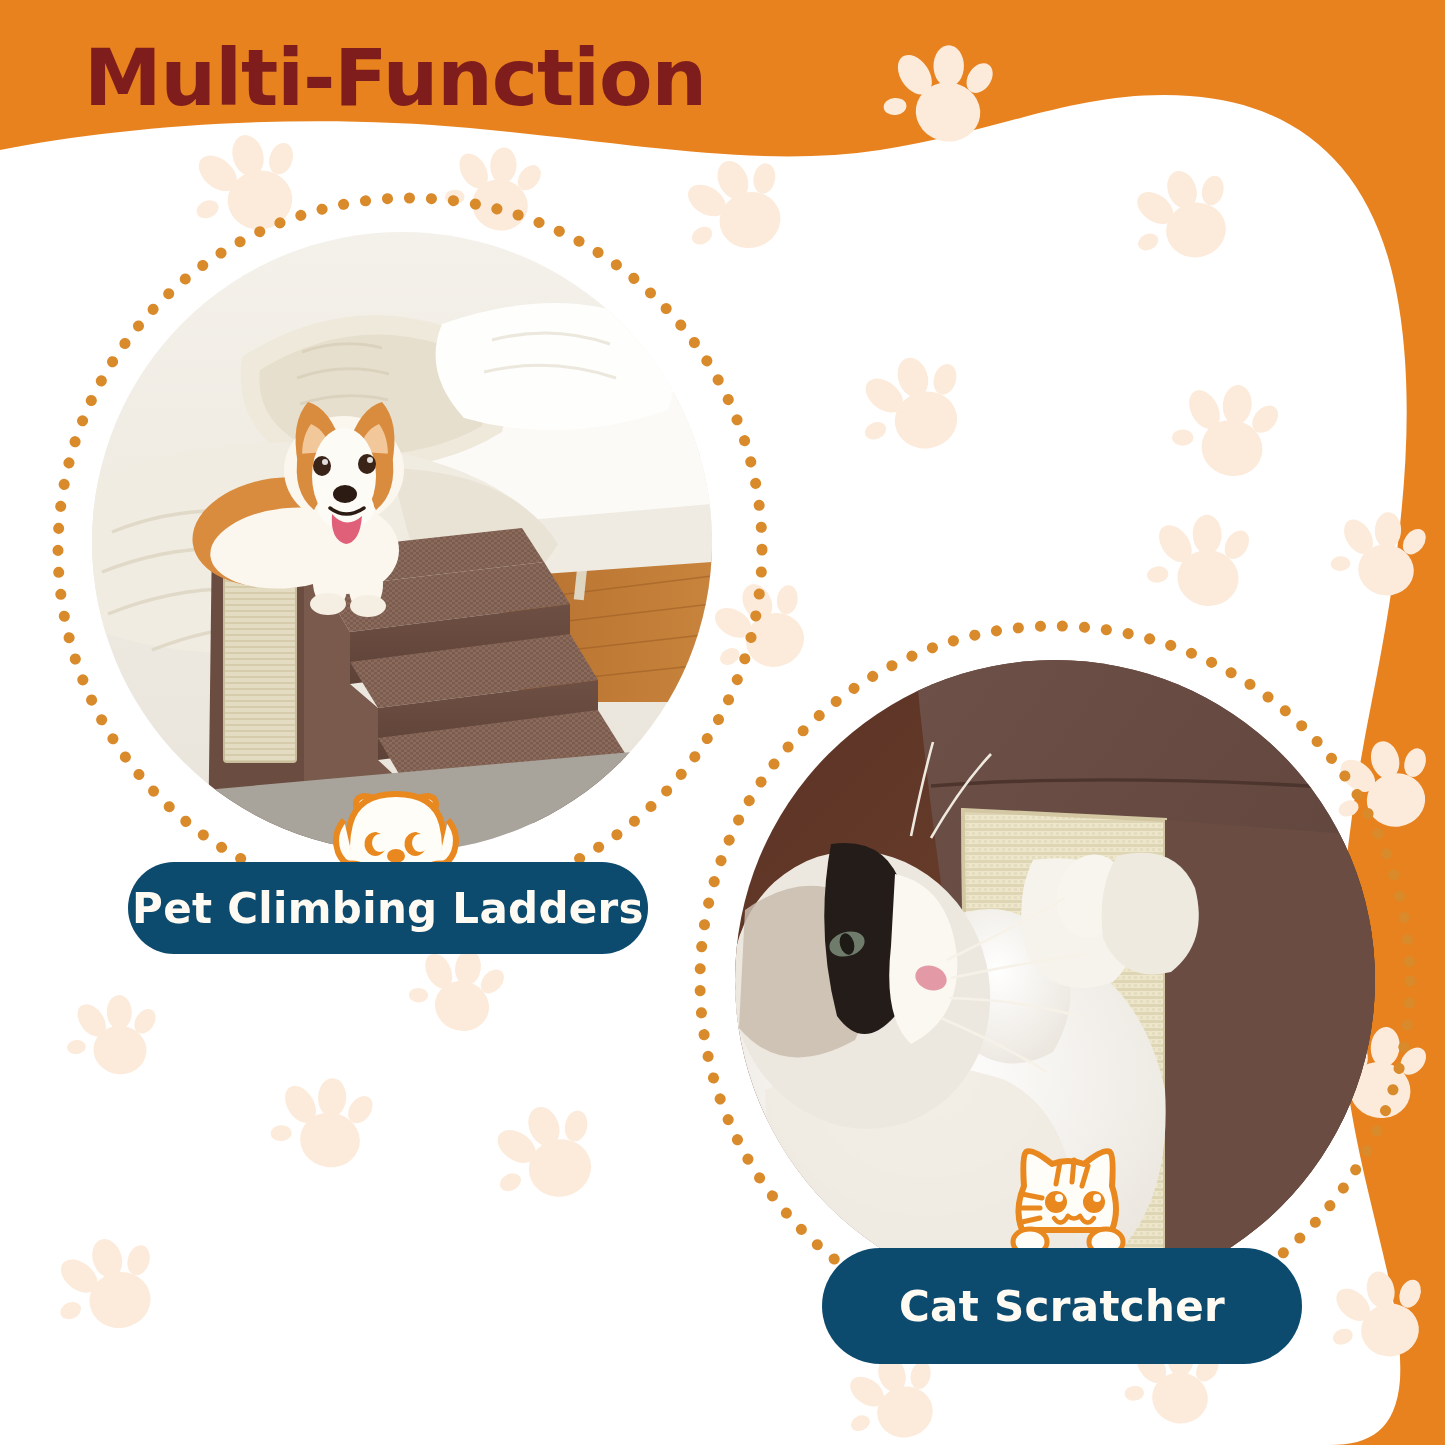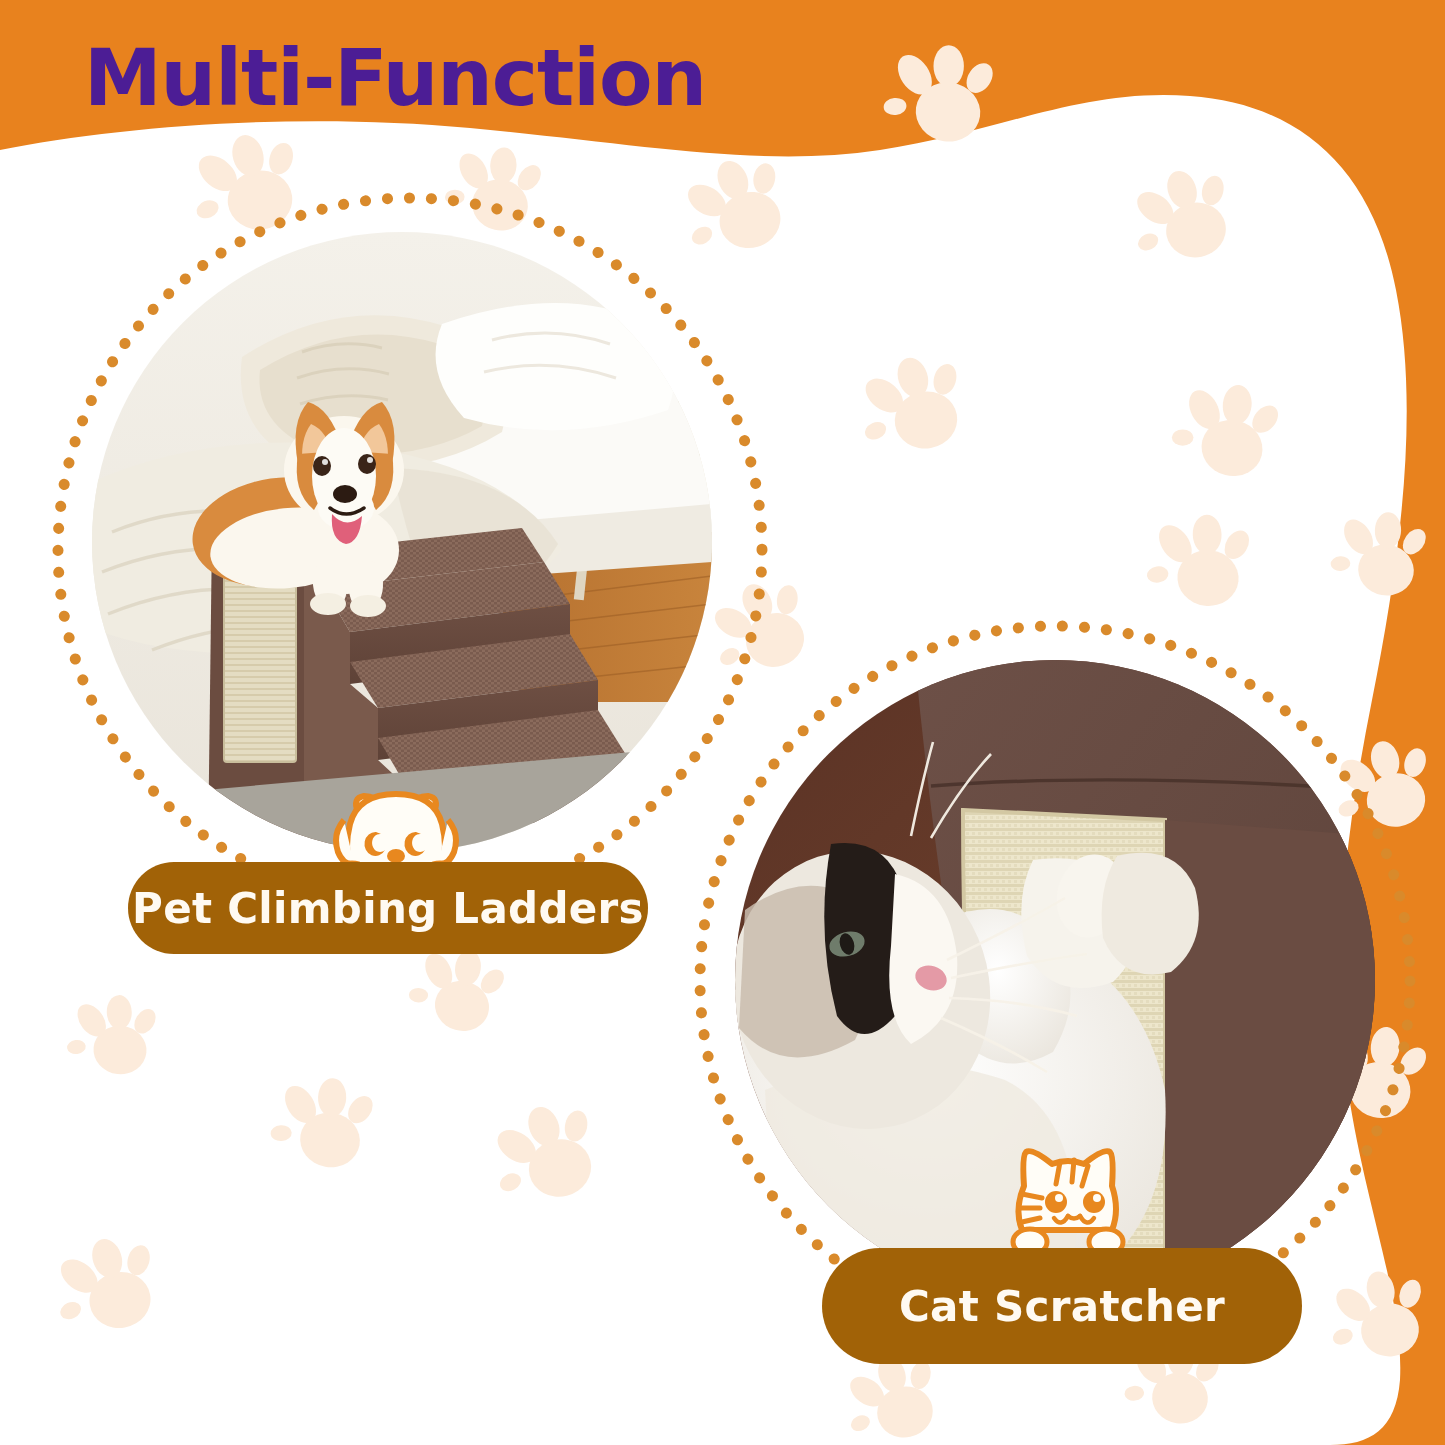--- a/index.html
+++ b/index.html
@@ -10,36 +10,36 @@
          background:#E8821E;}
 
   
   .blob-svg{position:absolute;inset:0;width:1445px;height:1445px;}
 
   
   .paws{position:absolute;inset:0;width:1445px;height:1445px;pointer-events:none;}
 
   
   .title{position:absolute;left:84px;top:38px;
-         font-size:78px;font-weight:bold;color:#4c1d95;
+         font-size:78px;font-weight:bold;color:#7f1d1d;
          letter-spacing:-1px;line-height:1.05;white-space:nowrap;}
   .dots-ring{position:absolute;left:0;top:0;}
   .photo{position:absolute;border-radius:50%;overflow:hidden;}
 
   
   #photo1{left:92px;top:232px;width:620px;height:620px;}
   #ring1{left:30px;top:170px;}
   
   #photo2{left:735px;top:660px;width:640px;height:640px;}
   #ring2{left:672px;top:598px;}
 
   .scene{position:absolute;inset:0;}
 
   
-  .pill{position:absolute;background:#a16207;border-radius:999px;
+  .pill{position:absolute;background:#0c4a6e;border-radius:999px;
         display:flex;align-items:center;justify-content:center;
         color:#FFFAF2;font-weight:bold;box-shadow:0 0 0 6px rgba(255,255,255,.0);}
   #pill1{left:128px;top:862px;width:520px;height:92px;font-size:42px;}
   #pill2{left:822px;top:1248px;width:480px;height:116px;font-size:42px;}
   .pill span{white-space:nowrap;letter-spacing:.3px;}
 
   .badge-icon{position:absolute;}
   #dogIcon{left:330px;top:790px;}
   #catIcon{left:1002px;top:1146px;}
 </style>

